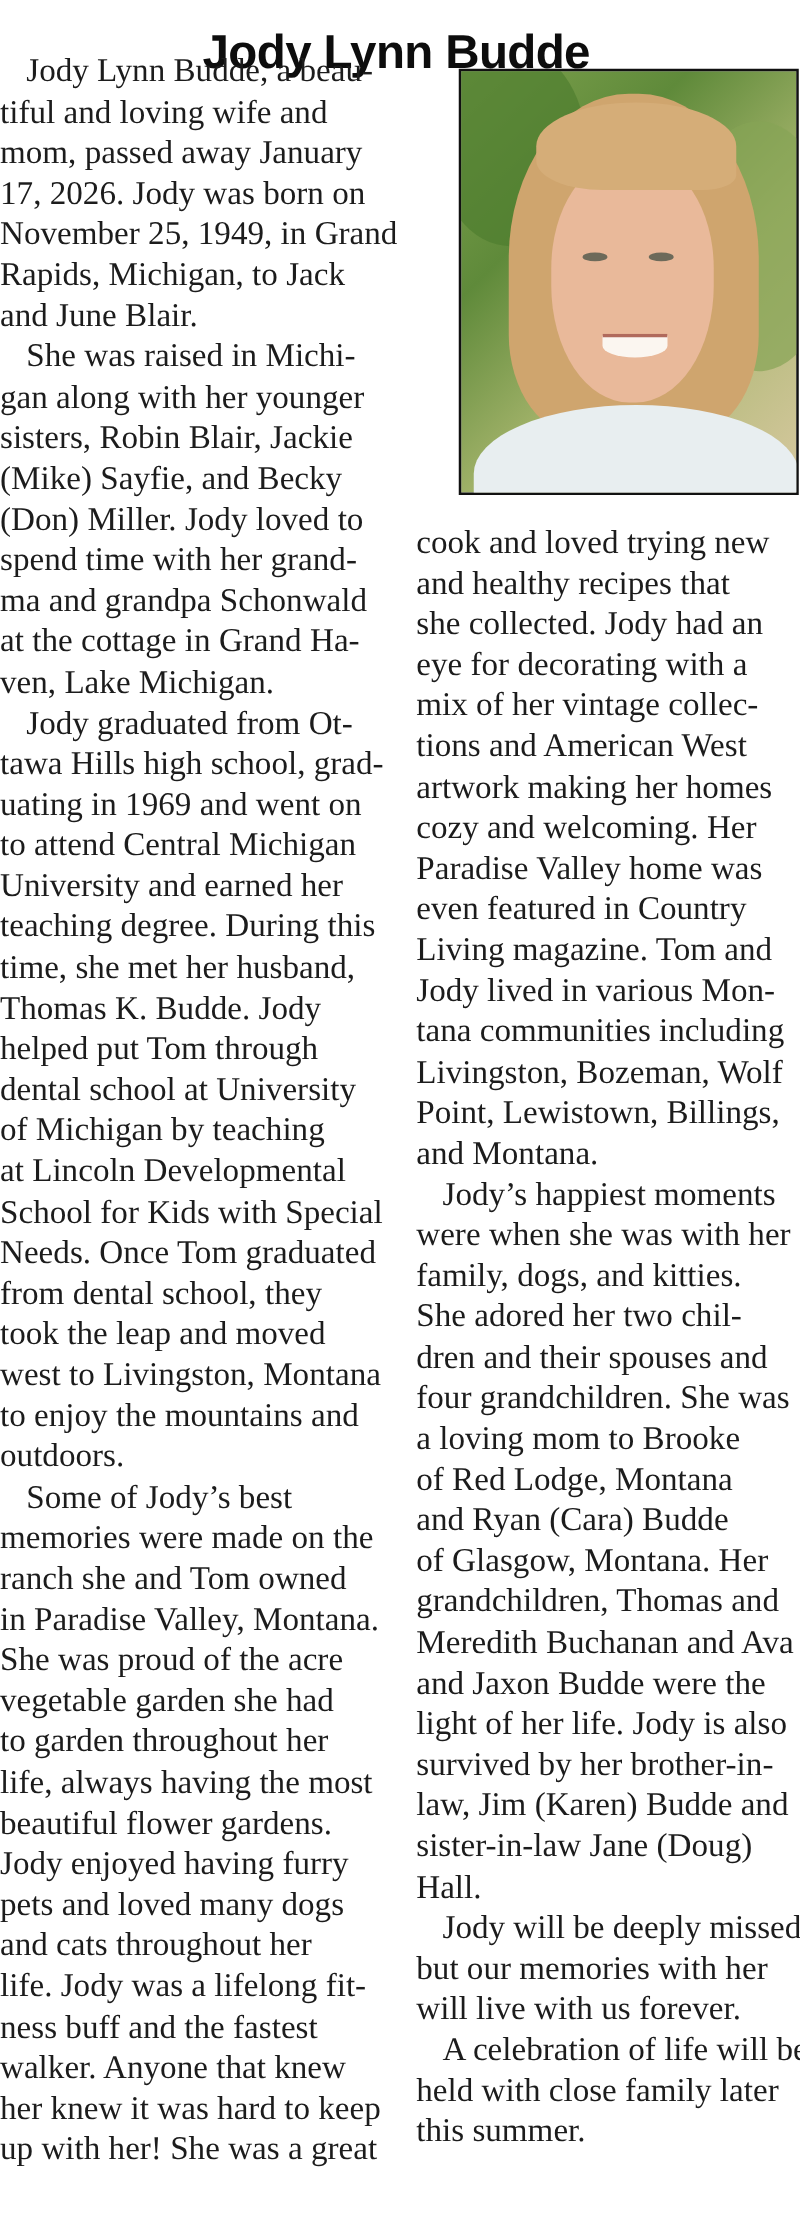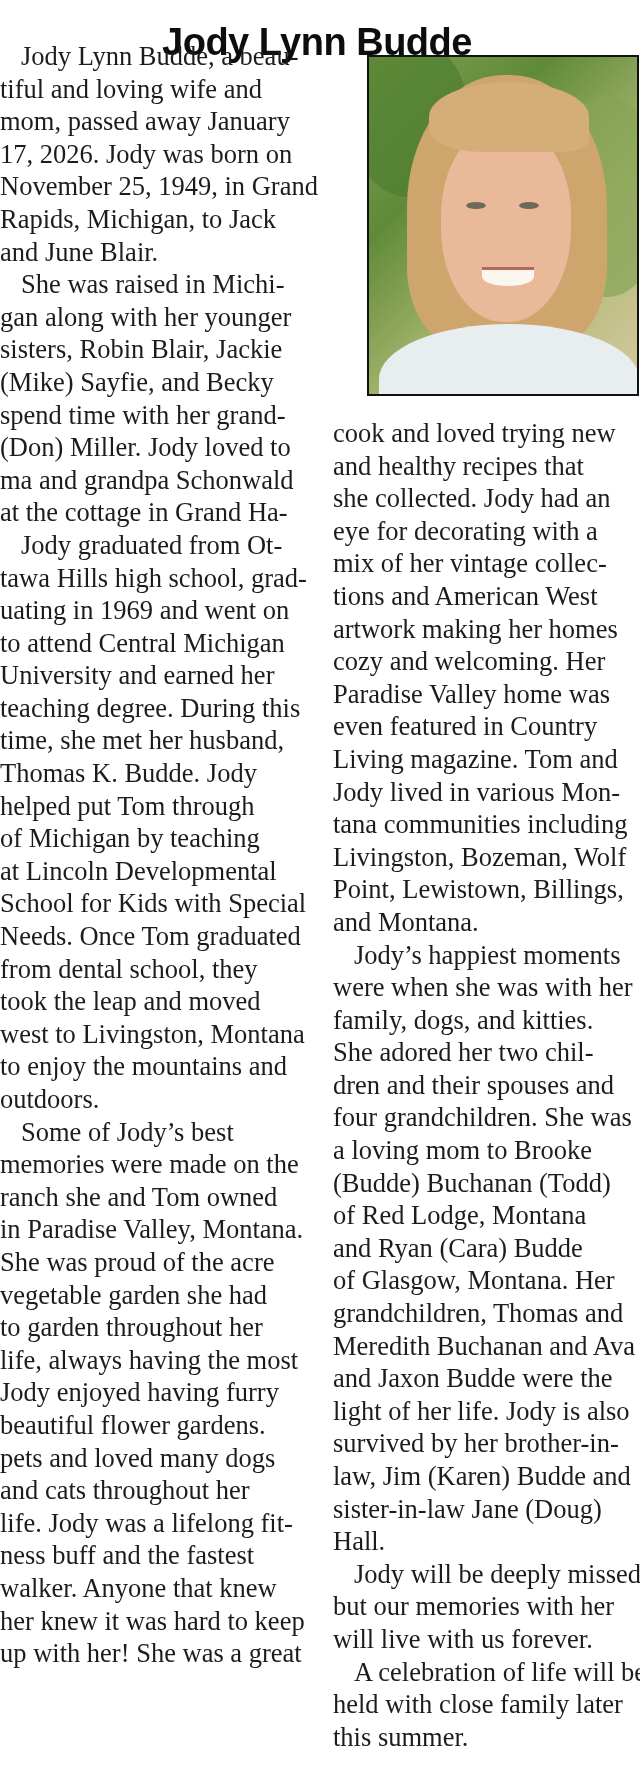--- a/index.html
+++ b/index.html
@@ -60,52 +60,54 @@
     <span class="line">tiful and loving wife and</span>
     <span class="line">mom, passed away January</span>
     <span class="line">17, 2026. Jody was born on</span>
     <span class="line">November 25, 1949, in Grand</span>
     <span class="line">Rapids, Michigan, to Jack</span>
     <span class="line">and June Blair.</span>
     <span class="line indent">She was raised in Michi-</span>
     <span class="line">gan along with her younger</span>
     <span class="line">sisters, Robin Blair, Jackie</span>
     <span class="line">(Mike) Sayfie, and Becky</span>
+    <span class="line">(Don) Miller. Jody loved to</span>
     <span class="line">spend time with her grand-</span>
-    <span class="line">(Don) Miller. Jody loved to</span>
     <span class="line">ma and grandpa Schonwald</span>
     <span class="line">at the cottage in Grand Ha-</span>
+    <span class="line">ven, Lake Michigan.</span>
     <span class="line indent">Jody graduated from Ot-</span>
     <span class="line">tawa Hills high school, grad-</span>
     <span class="line">uating in 1969 and went on</span>
     <span class="line">to attend Central Michigan</span>
     <span class="line">University and earned her</span>
     <span class="line">teaching degree. During this</span>
     <span class="line">time, she met her husband,</span>
     <span class="line">Thomas K. Budde. Jody</span>
     <span class="line">helped put Tom through</span>
+    <span class="line">dental school at University</span>
     <span class="line">of Michigan by teaching</span>
     <span class="line">at Lincoln Developmental</span>
     <span class="line">School for Kids with Special</span>
     <span class="line">Needs. Once Tom graduated</span>
     <span class="line">from dental school, they</span>
     <span class="line">took the leap and moved</span>
     <span class="line">west to Livingston, Montana</span>
     <span class="line">to enjoy the mountains and</span>
     <span class="line">outdoors.</span>
     <span class="line indent">Some of Jody’s best</span>
     <span class="line">memories were made on the</span>
     <span class="line">ranch she and Tom owned</span>
     <span class="line">in Paradise Valley, Montana.</span>
     <span class="line">She was proud of the acre</span>
     <span class="line">vegetable garden she had</span>
     <span class="line">to garden throughout her</span>
     <span class="line">life, always having the most</span>
+    <span class="line">beautiful flower gardens.</span>
     <span class="line">Jody enjoyed having furry</span>
-    <span class="line">beautiful flower gardens.</span>
     <span class="line">pets and loved many dogs</span>
     <span class="line">and cats throughout her</span>
     <span class="line">life. Jody was a lifelong fit-</span>
     <span class="line">ness buff and the fastest</span>
     <span class="line">walker. Anyone that knew</span>
     <span class="line">her knew it was hard to keep</span>
     <span class="line">up with her! She was a great</span>
   </div>
 <div class="col col-right" id="col-right">
     <span class="line">cook and loved trying new</span>
@@ -124,21 +126,20 @@
     <span class="line">Livingston, Bozeman, Wolf</span>
     <span class="line">Point, Lewistown, Billings,</span>
     <span class="line">and Montana.</span>
     <span class="line indent">Jody’s happiest moments</span>
     <span class="line">were when she was with her</span>
     <span class="line">family, dogs, and kitties.</span>
     <span class="line">She adored her two chil-</span>
     <span class="line">dren and their spouses and</span>
     <span class="line">four grandchildren. She was</span>
     <span class="line">a loving mom to Brooke</span>
-    <span class="line">(Budde) Buchanan (Todd)</span>
     <span class="line">of Red Lodge, Montana</span>
     <span class="line">and Ryan (Cara) Budde</span>
     <span class="line">of Glasgow, Montana. Her</span>
     <span class="line">grandchildren, Thomas and</span>
     <span class="line">Meredith Buchanan and Ava</span>
     <span class="line">and Jaxon Budde were the</span>
     <span class="line">light of her life. Jody is also</span>
     <span class="line">survived by her brother-in-</span>
     <span class="line">law, Jim (Karen) Budde and</span>
     <span class="line">sister-in-law Jane (Doug)</span>

